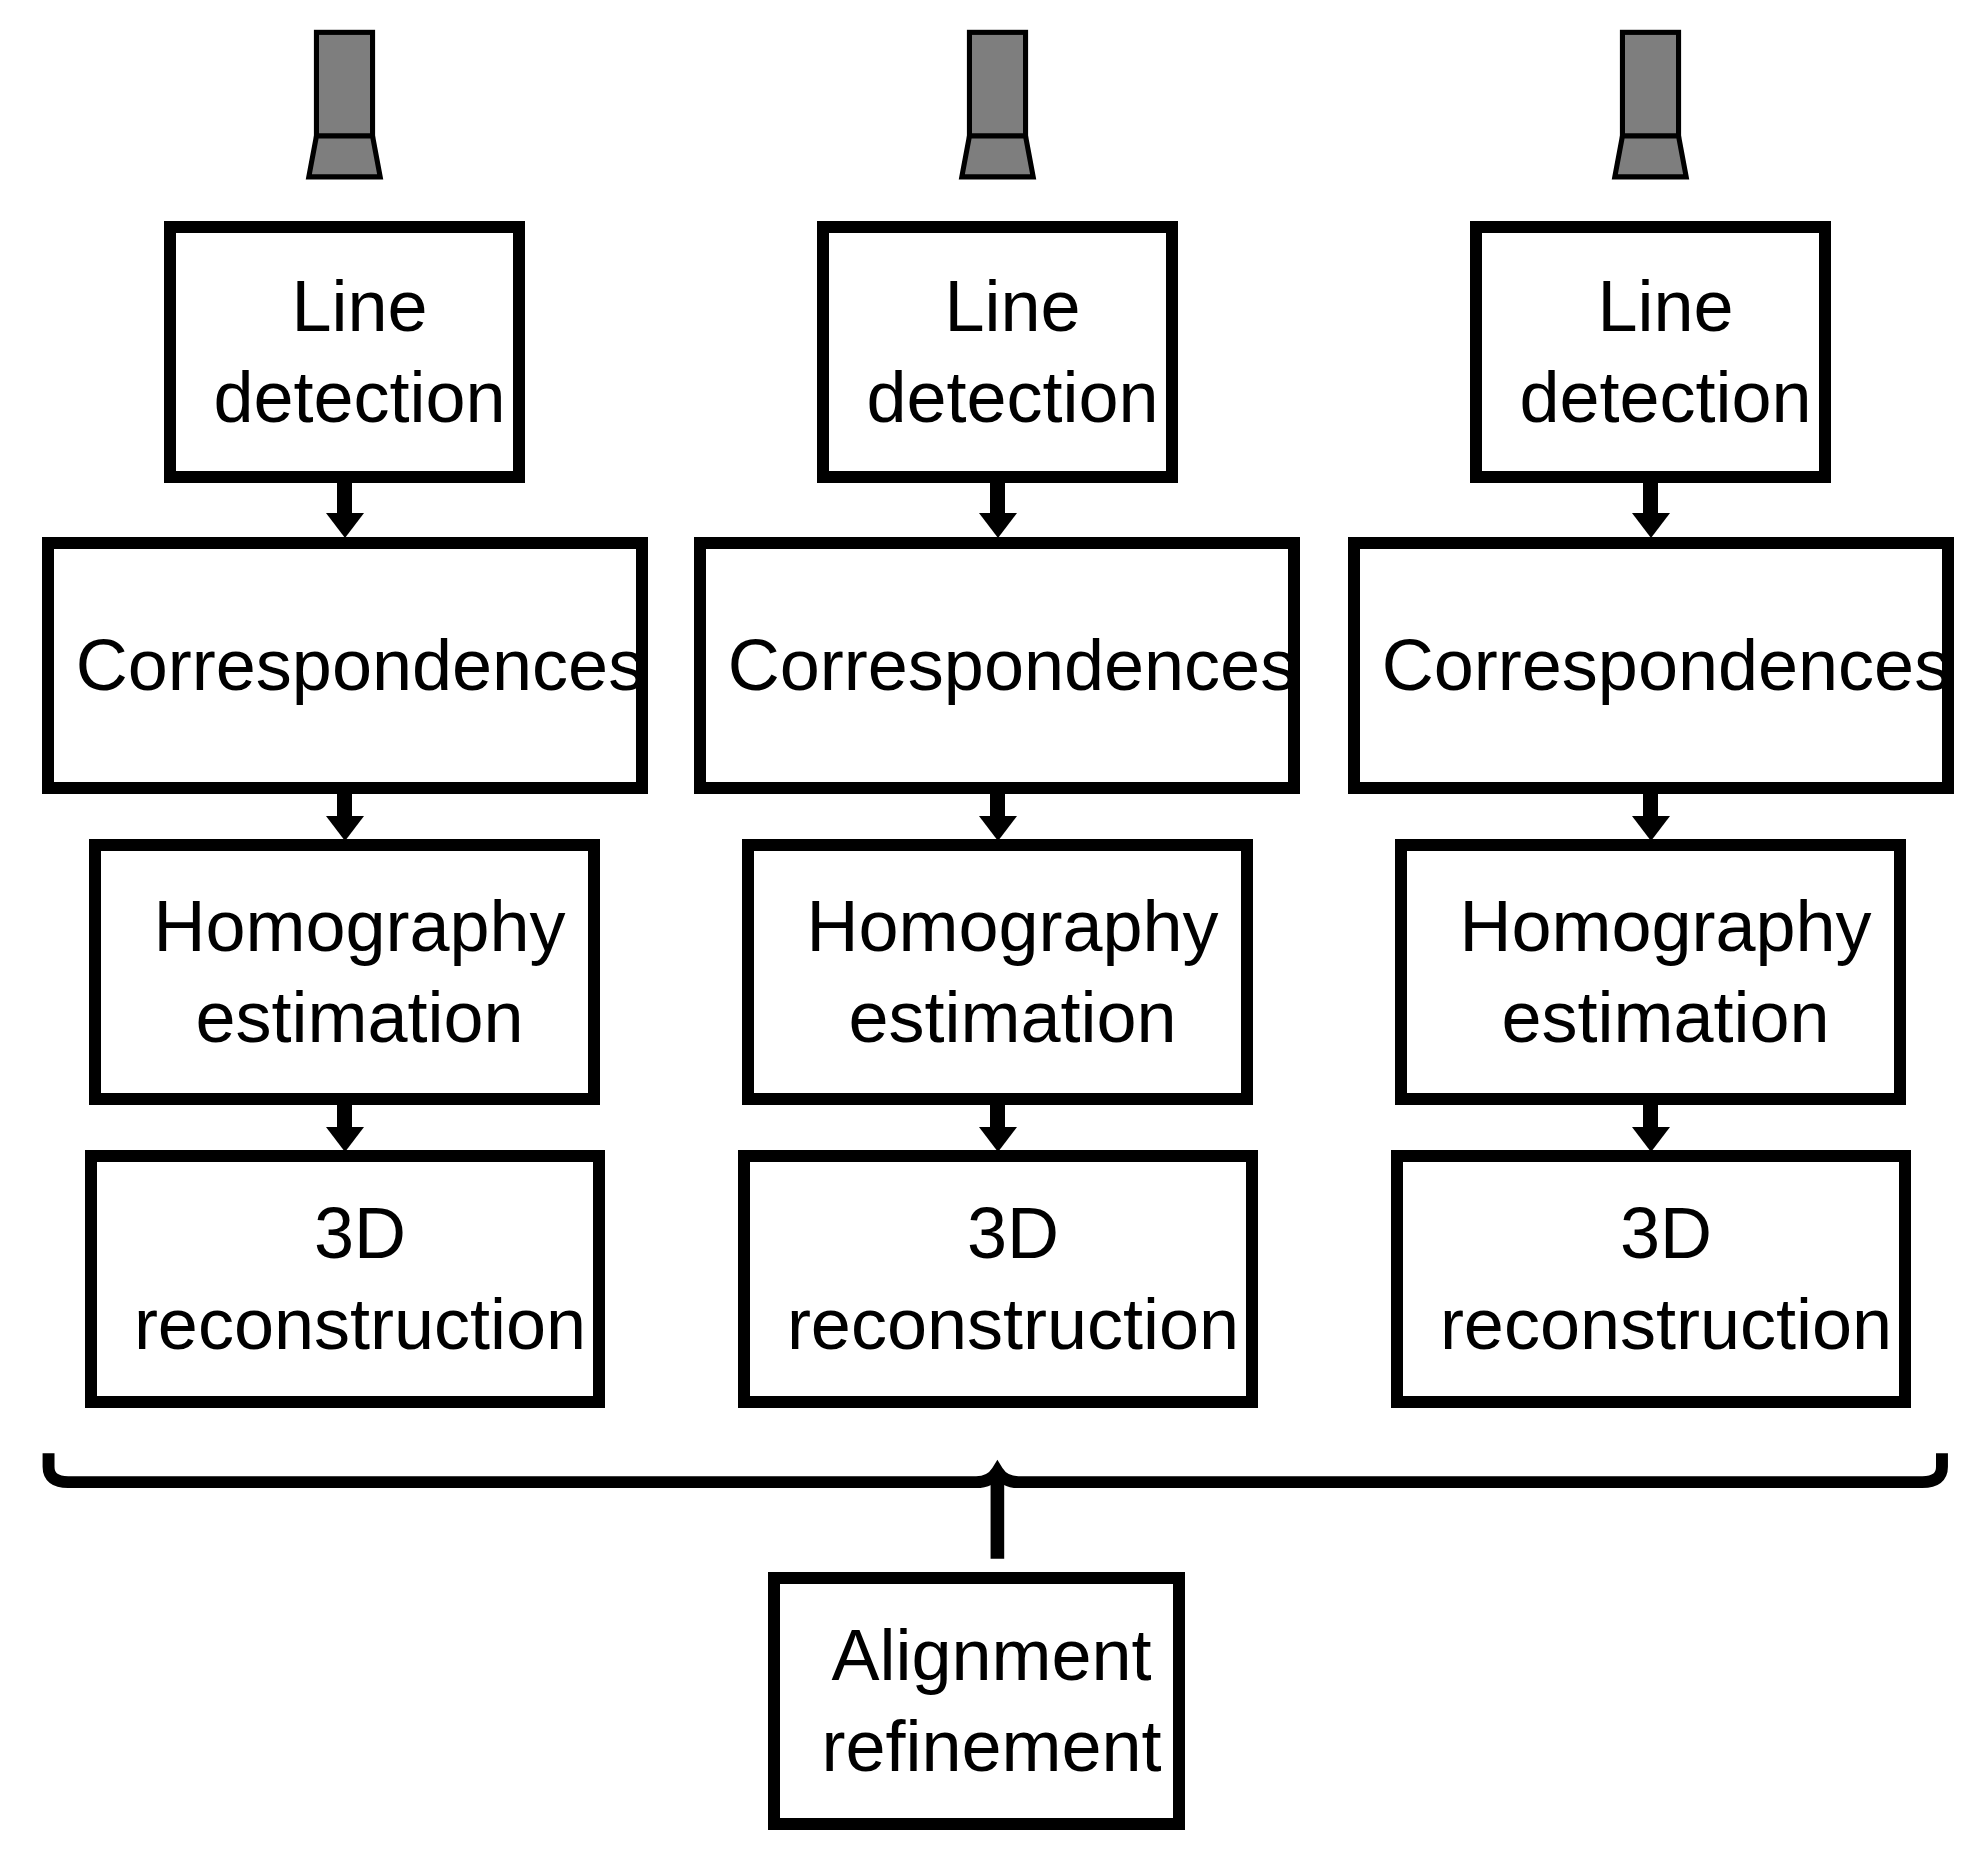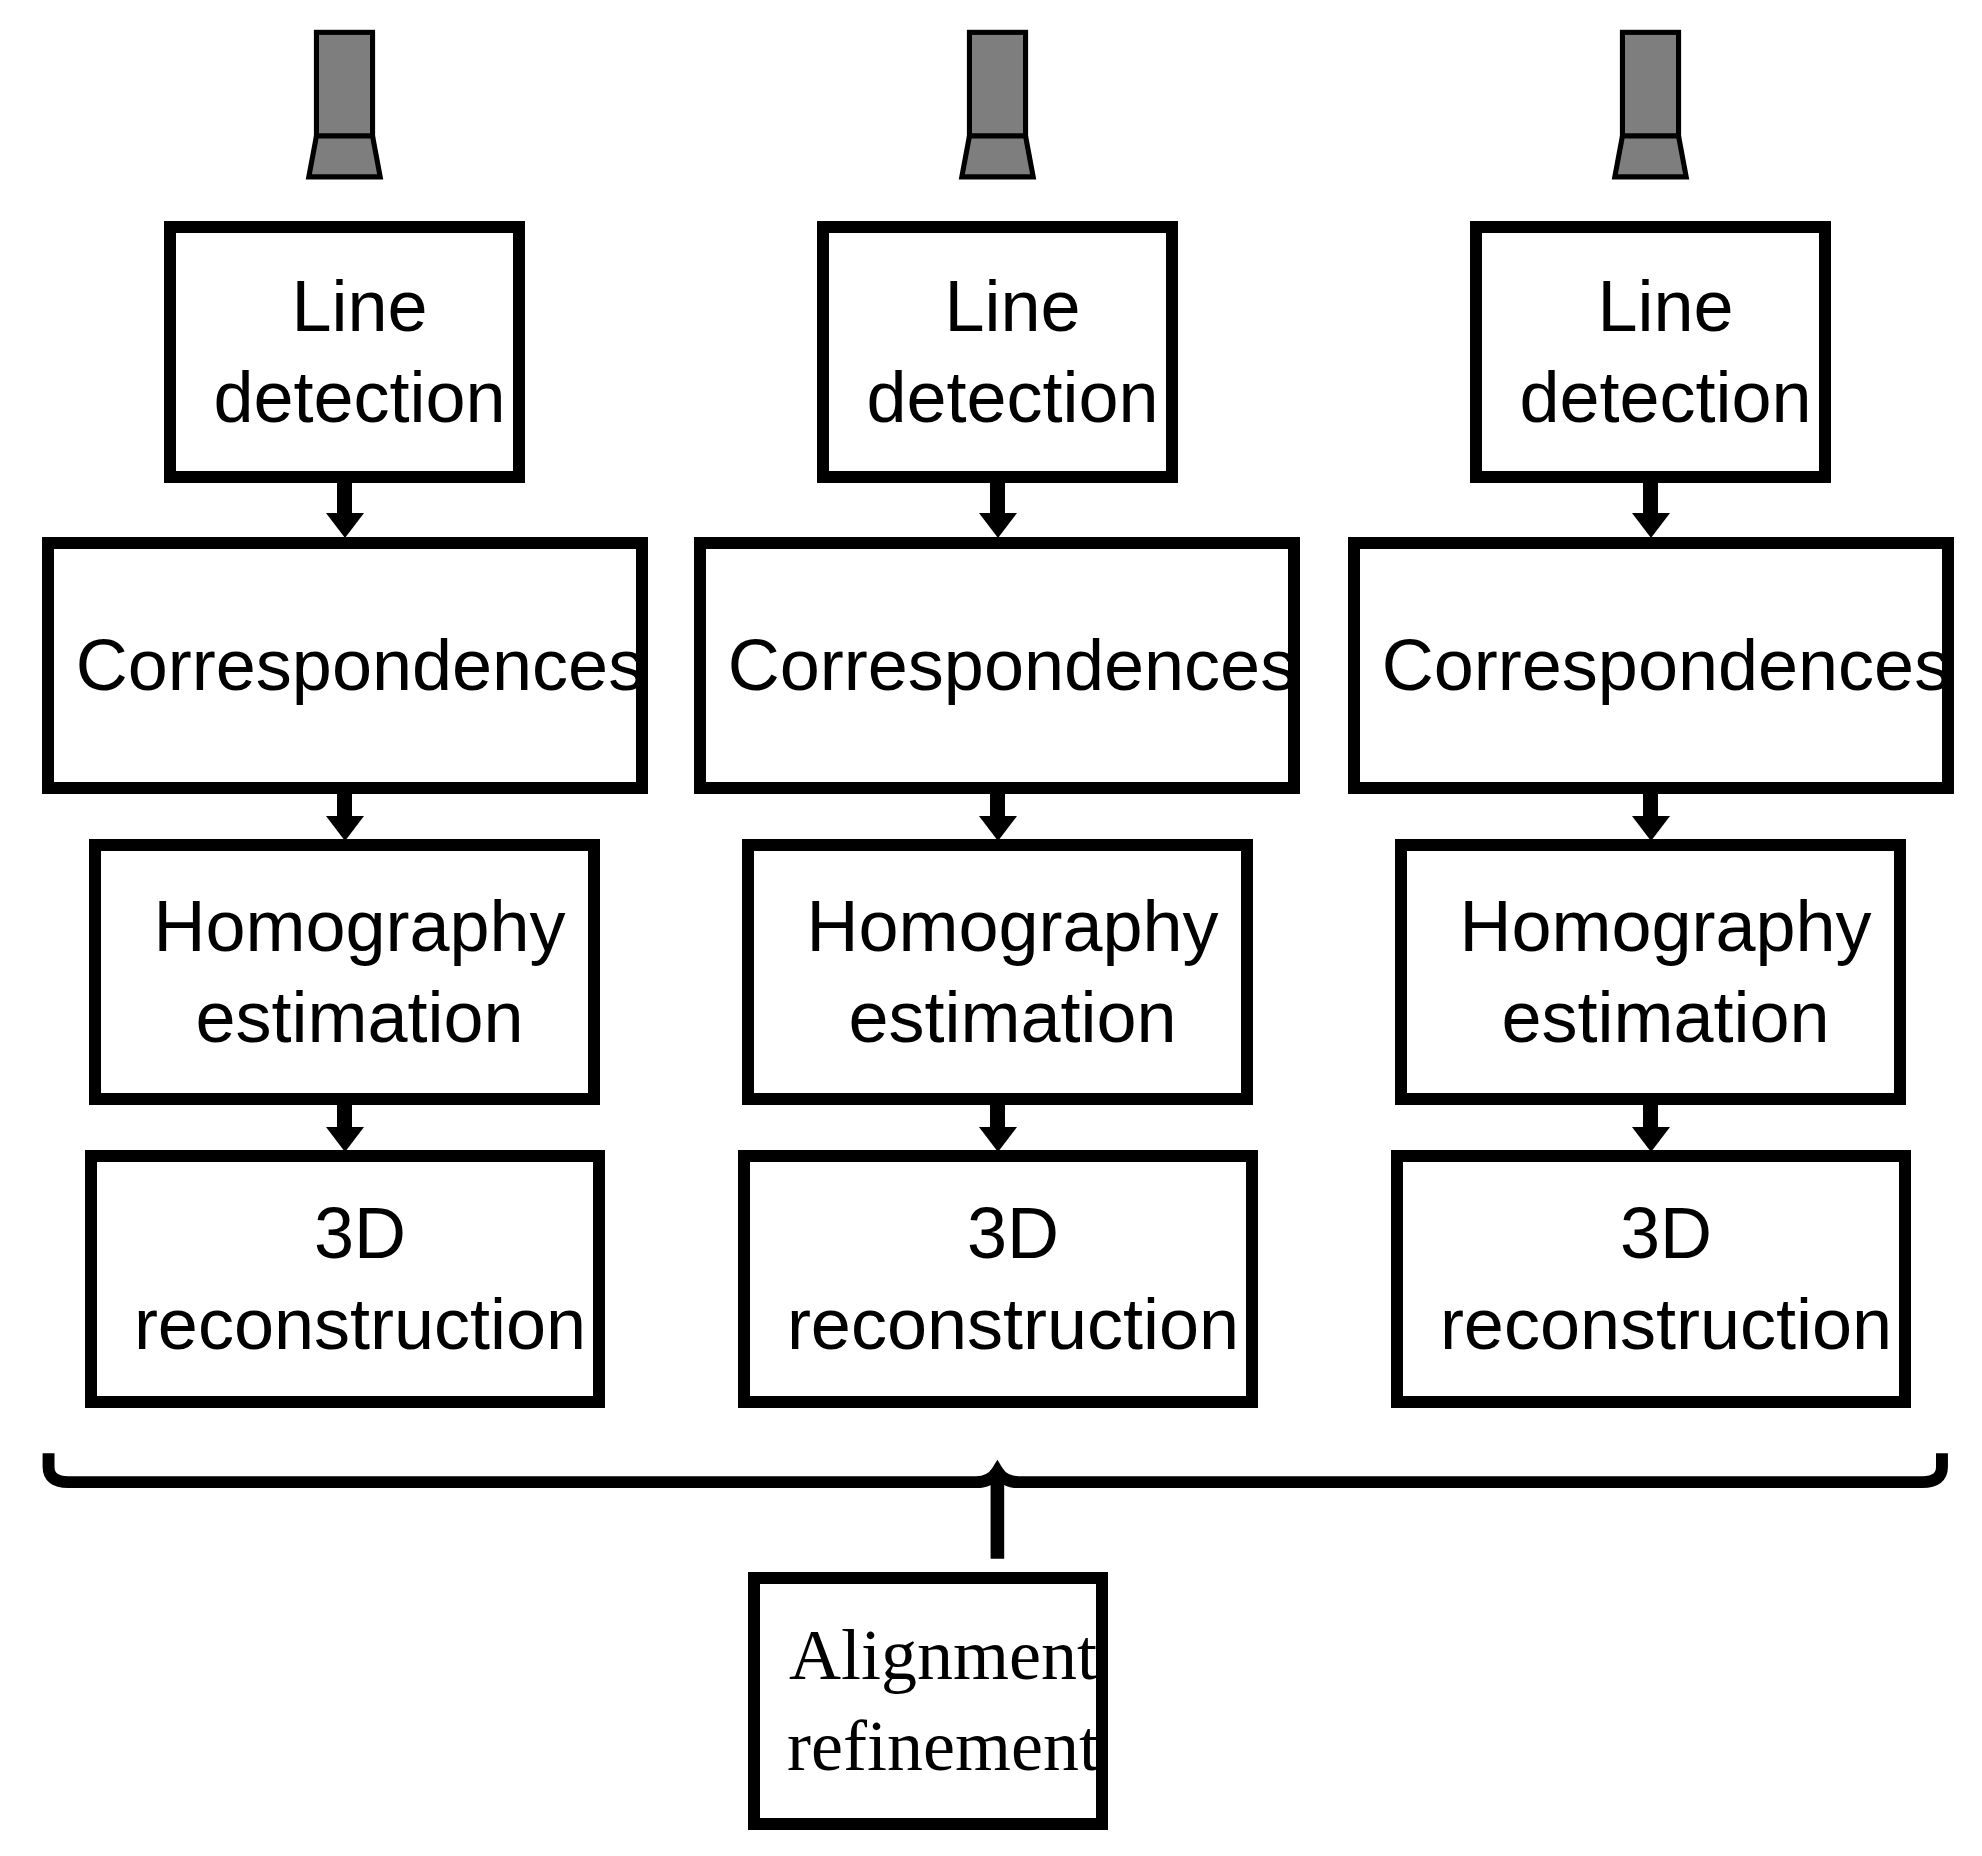--- a/index.html
+++ b/index.html
@@ -183,19 +183,19 @@
   <div class="box" style="left:1391px; top:1150px; width:520px; height:258px;">
     <span class="box-label">3D
 reconstruction</span>
   </div>
 
   <svg class="brace-svg" viewBox="0 0 2327 2180">
     <path d="M 57 1706 L 57 1722 Q 57 1740 80 1740 L 1146 1740 Q 1163 1740 1171 1727 Q 1179 1740 1196 1740 L 2257 1740 Q 2280 1740 2280 1722 L 2280 1706" fill="none" stroke="#000000" stroke-width="14"></path>
     <line x1="1171" y1="1727" x2="1171" y2="1830" stroke="#000000" stroke-width="16"></line>
   </svg>
 
-  <div class="box" style="left:748px; top:1572px; width:360px; height:258px;font-family:Liberation Serif, serif;">
+  <div class="box" style="left:768px; top:1572px; width:417px; height:258px;">
     <span class="box-label">Alignment
 refinement</span>
   </div>
 
 </div>
 
 
 </body></html>

